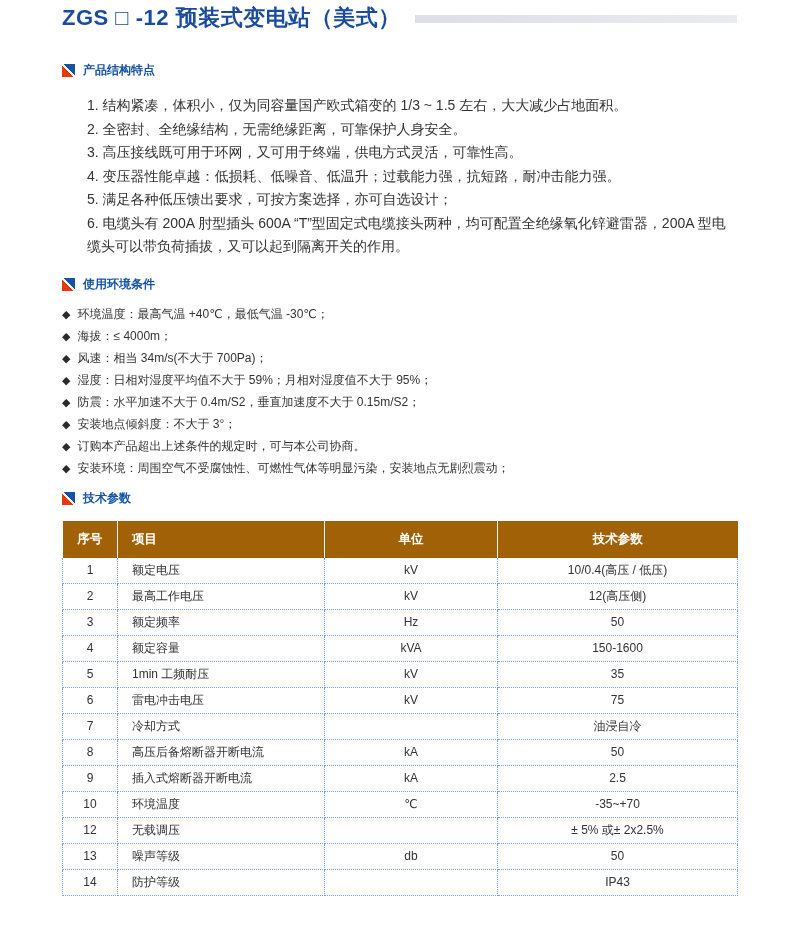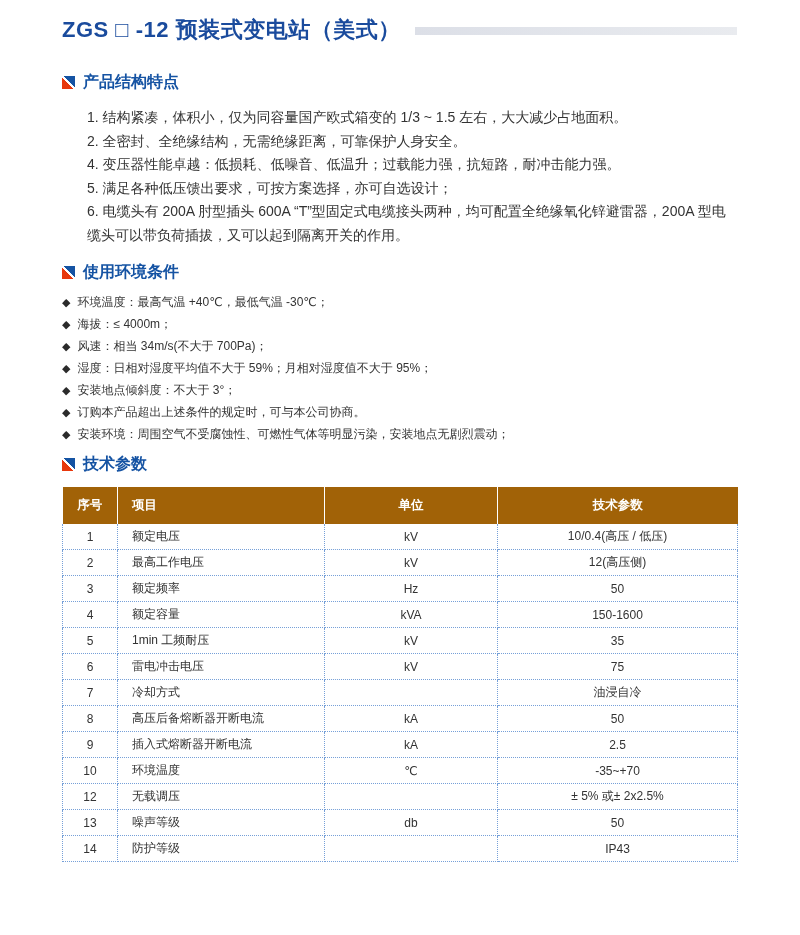--- a/index.html
+++ b/index.html
@@ -1,34 +1,34 @@
 <!DOCTYPE html>
 <html><head>
 <meta charset="utf-8">
 <style>
   html,body{margin:0;padding:0;}
   body{
     width:800px;height:935px;overflow:hidden;background:#ffffff;
     font-family:"Liberation Sans","DejaVu Sans",sans-serif;color:#333333;
     -webkit-font-smoothing:antialiased;
   }
-  .content{padding:14px 63px 0 62px;border-radius:32px;}
+  .content{padding:2px 63px 0 62px;border-radius:32px;}
 
   
   .title-row{display:flex;align-items:center;height:32px;}
   .page-title{
     margin:0;font-size:22px;font-weight:bold;color:#1a4b9d;
     letter-spacing:0.5px;white-space:nowrap;
   }
   .title-rule{flex:1;height:8px;margin-left:14px;margin-top:2px;
     background:linear-gradient(to right,#dcdfe7,#e9ebef);}
 
   
   .section-heading{display:flex;align-items:center;color:#1553a3;
-    font-size:16px;font-weight:bold;height:21px;}
+    font-size:12px;font-weight:bold;height:21px;}
   .section-icon{width:13px;height:13px;margin-right:8px;flex:0 0 13px;
     background:linear-gradient(to bottom left,#1553a3 45%,#ffffff 45%,#ffffff 55%,#e8380d 55%);}
   .sec-features .section-heading{margin-top:26px;}
   .sec-env .section-heading{margin-top:15px;}
   .sec-params .section-heading{margin-top:9px;}
 
   
   .feature-list{margin-top:13px;font-size:14px;line-height:23.5px;margin-left:25px;}
   .feature-list p{margin:0;}
 
@@ -63,36 +63,38 @@
   </div>
 
   <div class="sec-features">
     <div class="section-heading">
       <span class="section-icon"></span>
       <span>产品结构特点</span>
     </div>
     <div class="feature-list">
       <p>1. 结构紧凑，体积小，仅为同容量国产欧式箱变的 1/3 ~ 1.5 左右，大大减少占地面积。</p>
       <p>2. 全密封、全绝缘结构，无需绝缘距离，可靠保护人身安全。</p>
+      <p>3. 高压接线既可用于环网，又可用于终端，供电方式灵活，可靠性高。</p>
       <p>4. 变压器性能卓越：低损耗、低噪音、低温升；过载能力强，抗短路，耐冲击能力强。</p>
       <p>5. 满足各种低压馈出要求，可按方案选择，亦可自选设计；</p>
       <p>6. 电缆头有 200A 肘型插头 600A “T”型固定式电缆接头两种，均可配置全绝缘氧化锌避雷器，200A 型电缆头可以带负荷插拔，又可以起到隔离开关的作用。</p>
     </div>
   </div>
 
   <div class="sec-env">
     <div class="section-heading">
       <span class="section-icon"></span>
       <span>使用环境条件</span>
     </div>
     <div class="env-list">
       <p class="env-item"><span class="bullet">◆</span><span>环境温度：最高气温 +40℃，最低气温 -30℃；</span></p>
       <p class="env-item"><span class="bullet">◆</span><span>海拔：≤ 4000m；</span></p>
       <p class="env-item"><span class="bullet">◆</span><span>风速：相当 34m/s(不大于 700Pa)；</span></p>
       <p class="env-item"><span class="bullet">◆</span><span>湿度：日相对湿度平均值不大于 59%；月相对湿度值不大于 95%；</span></p>
+      <p class="env-item"><span class="bullet">◆</span><span>防震：水平加速不大于 0.4m/S2，垂直加速度不大于 0.15m/S2；</span></p>
       <p class="env-item"><span class="bullet">◆</span><span>安装地点倾斜度：不大于 3°；</span></p>
       <p class="env-item"><span class="bullet">◆</span><span>订购本产品超出上述条件的规定时，可与本公司协商。</span></p>
       <p class="env-item"><span class="bullet">◆</span><span>安装环境：周围空气不受腐蚀性、可燃性气体等明显污染，安装地点无剧烈震动；</span></p>
     </div>
   </div>
 
   <div class="sec-params">
     <div class="section-heading">
       <span class="section-icon"></span>
       <span>技术参数</span>

